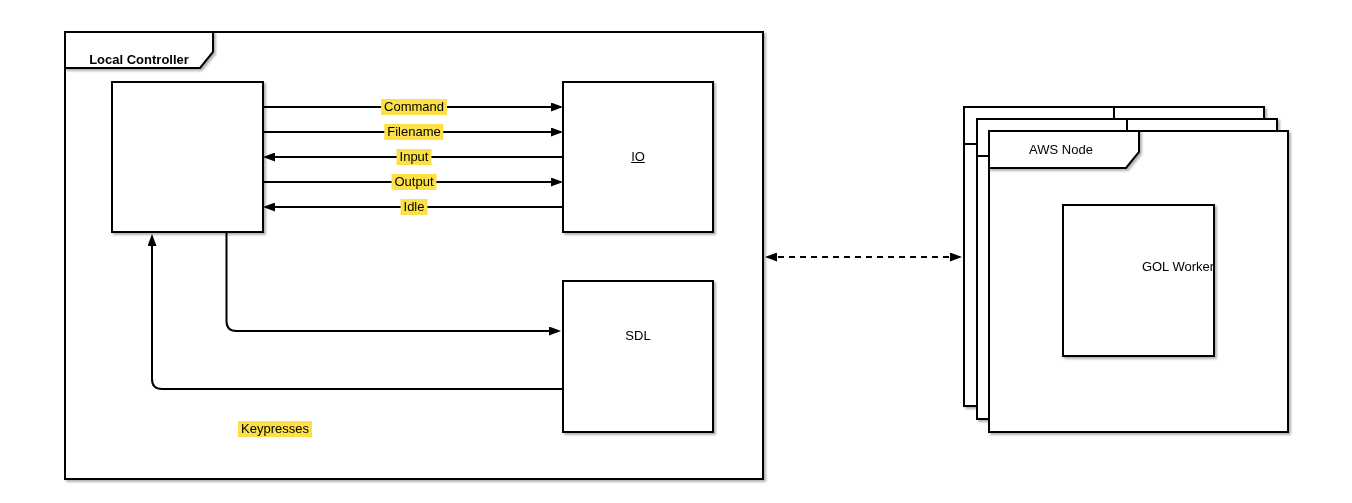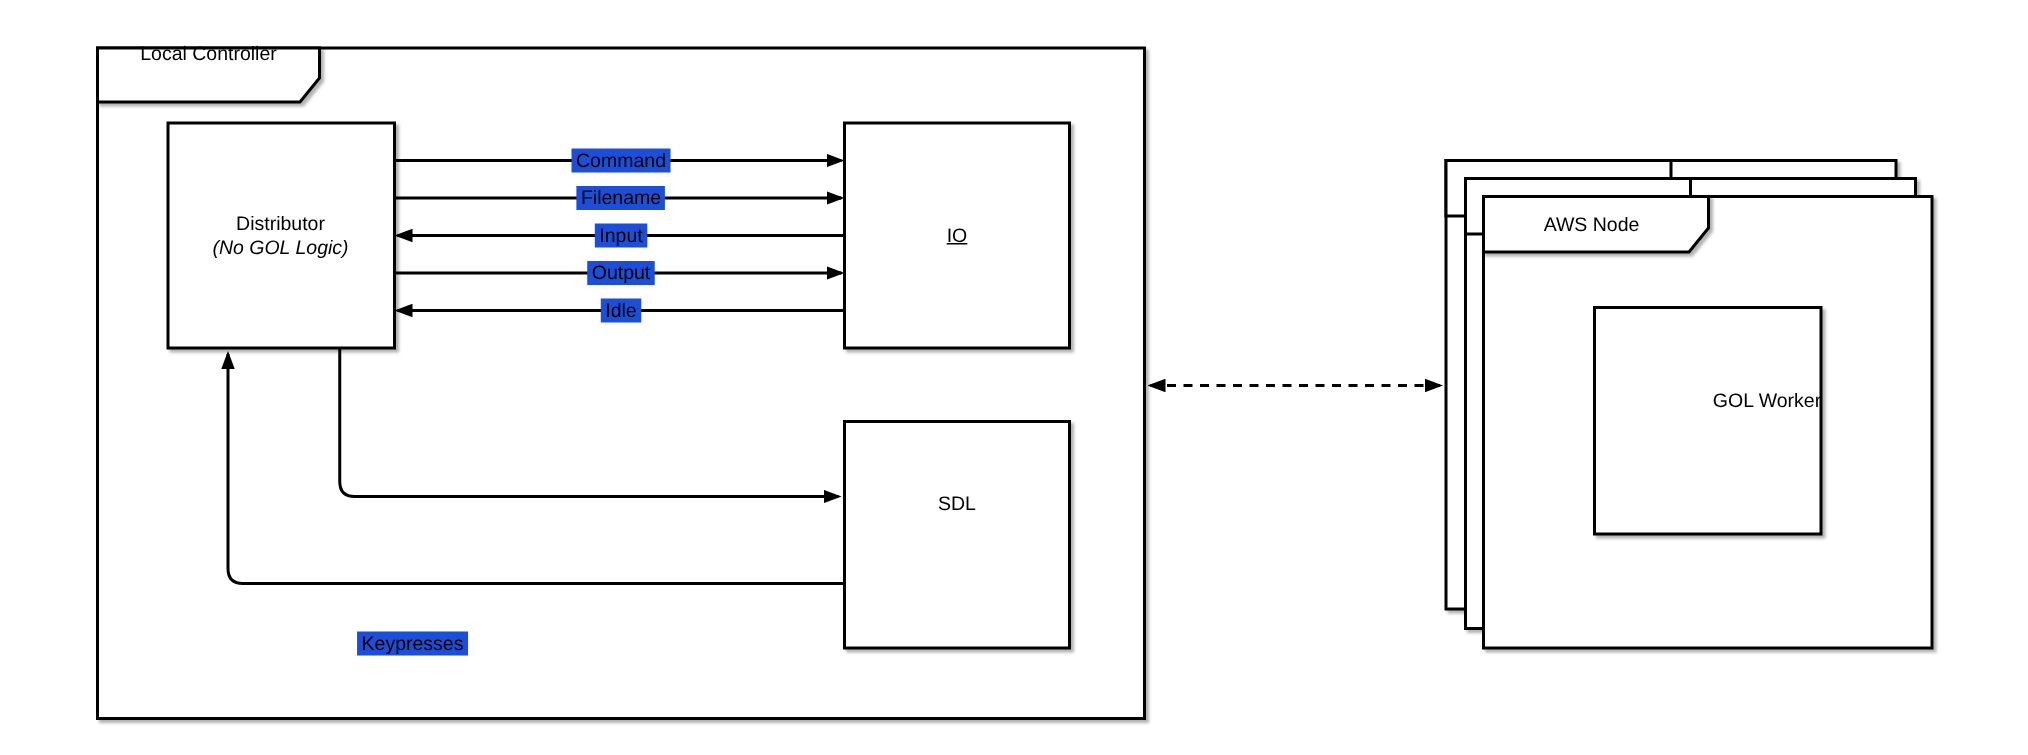--- a/index.html
+++ b/index.html
@@ -23,21 +23,21 @@
   .lbl {
     position: absolute;
     transform: translate(-50%, -50%);
     font-size: 13px;
     line-height: 16px;
     color: #000000;
     white-space: nowrap;
     text-align: center;
   }
   .lbl.bg {
-    background: #1d4ed8;
+    background: #fde047;
     padding: 0 3px;
   }
   .italic {
     font-style: italic;
   }
   .events-block {
     line-height: 16.5px;
   }
   .events-block span {
     display: block;
@@ -96,26 +96,22 @@
       <text class="tab-text" x="1049" y="142" text-anchor="middle">AWS Node</text>
     </g>
     <g>
       <rect x="989" y="131" width="299" height="301" fill="#ffffff" stroke="#000000" stroke-width="2" filter="url(#sh)"></rect>
       <polygon points="989,131 1139,131 1139,152 1126,168 989,168" fill="#ffffff" stroke="#000000" stroke-width="2" filter="url(#sh)"></polygon>
     </g>
 
     <rect x="1063" y="205" width="151" height="151" fill="#ffffff" stroke="#000000" stroke-width="2" filter="url(#sh)"></rect>
   </svg>
 
-  <div class="lbl" style="left:139px; top:36px;">Local Controller</div>
+  <div class="lbl" style="left:139px; top:60px;font-weight:bold;">Local Controller</div>
 
-  <div class="lbl two-line" style="left:187px; top:157px;">
-    <span>Distributor</span>
-    <span class="italic">(No GOL Logic)</span>
-  </div>
 
   <div class="lbl" style="left:638px; top:157px;text-decoration:underline;">IO</div>
 
   <div class="lbl" style="left:638px; top:336px;">SDL</div>
 
   <div class="lbl bg" style="left:414px; top:107px;">Command</div>
   <div class="lbl bg" style="left:414px; top:132px;">Filename</div>
   <div class="lbl bg" style="left:414px; top:157px;">Input</div>
   <div class="lbl bg" style="left:414px; top:182px;">Output</div>
   <div class="lbl bg" style="left:414px; top:207px;">Idle</div>

